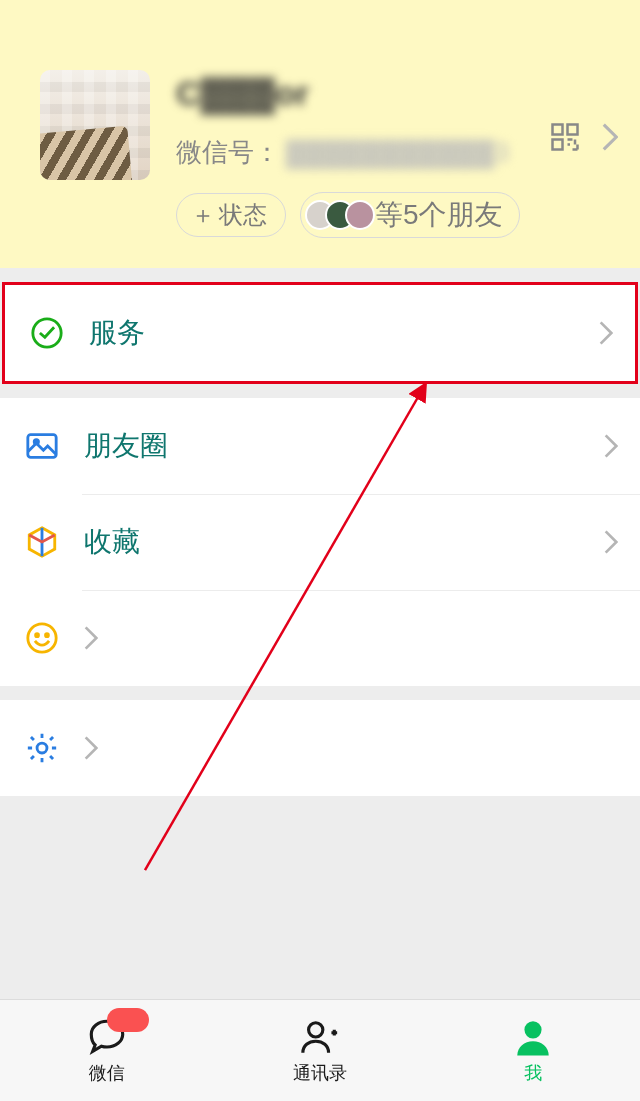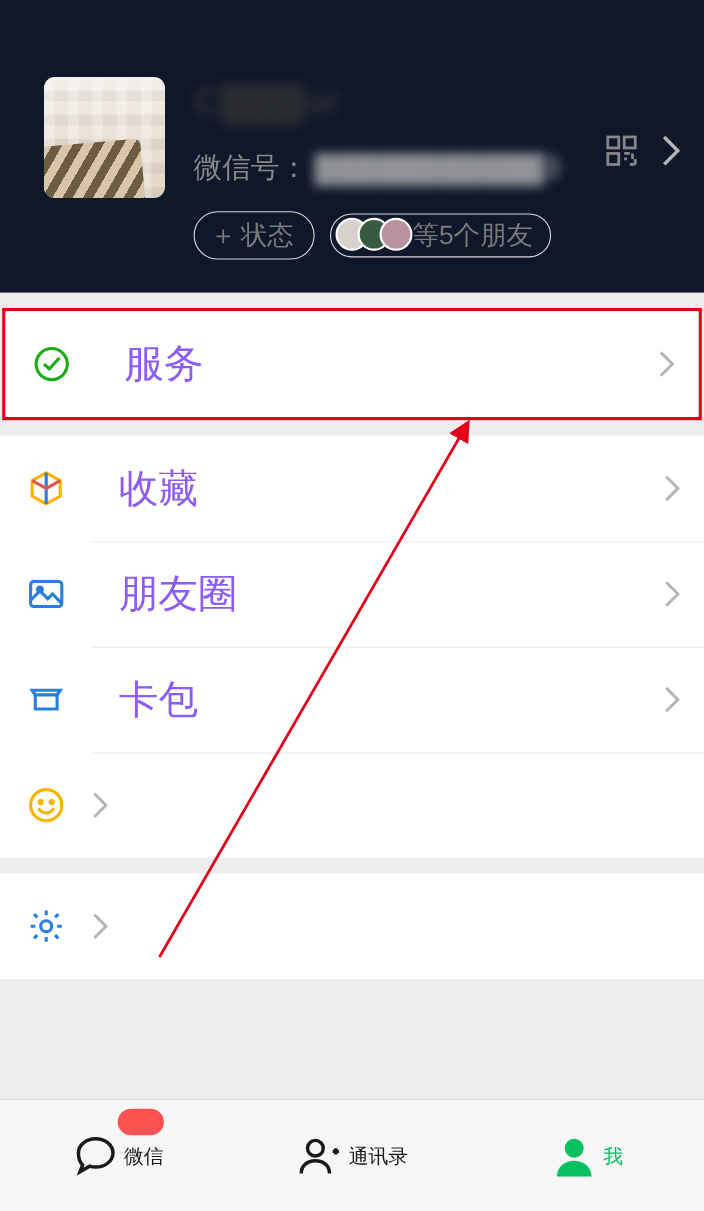--- a/index.html
+++ b/index.html
@@ -8,21 +8,21 @@
       height: 1101px;
       background: #ededed;
       font-family: -apple-system, "PingFang SC", "Microsoft YaHei", sans-serif;
       color: #1a1a1a;
       position: relative;
       overflow: hidden;
     }
 
     
     .profile {
-      background: #0f172a;
+      background: #fef9c3;
       padding: 70px 22px 30px 40px;
       display: flex;
       align-items: flex-start;
     }
     .avatar {
       width: 110px;
       height: 110px;
       border-radius: 10px;
       position: relative;
       overflow: hidden;
@@ -83,25 +83,26 @@
       align-items: center;
       border: 1.5px solid #d9d9d9;
       border-radius: 28px;
       padding: 5px 18px 5px 14px;
       color: #7a7a7a;
       font-size: 24px;
     }
     .plus { margin-right: 4px; }
     .friends-pill {
       display: inline-flex;
+      align-items: center;
       border: 1.5px solid #d9d9d9;
       border-radius: 28px;
       padding: 3px 16px 3px 4px;
       color: #7a7a7a;
-      font-size: 24px;
+      font-size: 28px;
     }
     .mini-avatars {
       display: flex;
       margin-right: 10px;
     }
     .mini-avatars span {
       width: 30px; height: 30px;
       border-radius: 50%;
       border: 2px solid #fff;
       background: #9aa8b7;
@@ -139,24 +140,23 @@
       height: 1px;
       background: #ececec;
     }
     .row .icon {
       width: 40px;
       display: flex;
       justify-content: center;
       margin-right: 22px;
     }
     .row .label {
-      font-size: 36px;
-      color: #8b5cf6;
+      font-size: 28px;
+      color: #0f766e;
       flex: 1;
-      margin-left: 24px;
     }
 
     .highlight-box {
       border: 3px solid #e2001a;
       margin: 14px 2px 0 2px;
     }
     .highlight-box .section { margin-top: 0; }
 
     
     .chevron svg { display:block; }
@@ -174,21 +174,21 @@
       position: absolute;
       left: 0; right: 0; bottom: 0;
       height: 102px;
       background: #f7f7f7;
       border-top: 1px solid #dcdcdc;
       display: flex;
     }
     .tab {
       flex: 1;
       display: flex;
-      flex-direction: row;
+      flex-direction: column;
       align-items: center;
       justify-content: center;
       gap: 4px;
       color: #1a1a1a;
       font-size: 18px;
       position: relative;
     }
     .tab svg { display:block; }
     .tab.active { color: #07c160; }
     .badge-dot, .red-dot {
@@ -266,64 +266,50 @@
           </svg>
       </span>
     </div>
   </div>
 </div>
 
 <div class="section">
 
   <div class="row">
     <span class="icon">
+      <svg width="34" height="34" viewBox="0 0 24 24" fill="none" stroke="#2a7de1" stroke-width="2">
+        <rect x="2" y="4" width="20" height="16" rx="2"></rect>
+        <path d="M2 16l6-6 5 5 3-3 6 6"></path>
+          <circle cx="8" cy="9" r="1.5" fill="#2a7de1"></circle>
+      </svg>
+    </span>
+    <span class="label">朋友圈</span>
+    <span class="chevron">
+      <svg width="14" height="24" viewBox="0 0 10 18" fill="none" stroke="#b5b5b5" stroke-width="2">
+          <path d="M1 1l8 8-8 8"></path>
+        </svg>
+    </span>
+  </div>
+
+  <div class="row">
+    <span class="icon">
       <svg width="34" height="34" viewBox="0 0 24 24" fill="none" stroke-width="2">
         <path d="M12 2l9 5v10l-9 5-9-5V7z" stroke="#f7b500"></path>
         <path d="M12 2v20" stroke="#2a7de1"></path>
         <path d="M3 7l9 5 9-5" stroke="#e2574c"></path>
       </svg>
     </span>
     <span class="label">收藏</span>
     <span class="chevron">
       <svg width="14" height="24" viewBox="0 0 10 18" fill="none" stroke="#b5b5b5" stroke-width="2">
           <path d="M1 1l8 8-8 8"></path>
         </svg>
     </span>
   </div>
 
-  <div class="row">
-    <span class="icon">
-      <svg width="34" height="34" viewBox="0 0 24 24" fill="none" stroke="#2a7de1" stroke-width="2">
-        <rect x="2" y="4" width="20" height="16" rx="2"></rect>
-        <path d="M2 16l6-6 5 5 3-3 6 6"></path>
-          <circle cx="8" cy="9" r="1.5" fill="#2a7de1"></circle>
-      </svg>
-    </span>
-    <span class="label">朋友圈</span>
-    <span class="chevron">
-      <svg width="14" height="24" viewBox="0 0 10 18" fill="none" stroke="#b5b5b5" stroke-width="2">
-          <path d="M1 1l8 8-8 8"></path>
-        </svg>
-    </span>
-  </div>
-
-  <div class="row">
-    <span class="icon">
-      <svg width="34" height="34" viewBox="0 0 24 24" fill="none" stroke="#2a7de1" stroke-width="2">
-        <path d="M3 6h18l-2 3v9H5V9z"></path>
-          <path d="M3 6l2 3h14l2-3"></path>
-      </svg>
-    </span>
-    <span class="label">卡包</span>
-    <span class="chevron">
-      <svg width="14" height="24" viewBox="0 0 10 18" fill="none" stroke="#b5b5b5" stroke-width="2">
-          <path d="M1 1l8 8-8 8"></path>
-        </svg>
-    </span>
-  </div>
 
   <div class="row">
     <span class="icon">
       <svg width="34" height="34" viewBox="0 0 24 24" fill="none" stroke="#f7b500" stroke-width="2">
         <circle cx="12" cy="12" r="10"></circle>
         <circle cx="8.5" cy="10" r="1" fill="#f7b500"></circle>
           <circle cx="15.5" cy="10" r="1" fill="#f7b500"></circle>
         <path d="M7 14c1.5 2 3 3 5 3s3.5-1 5-3"></path>
       </svg>
     </span>

